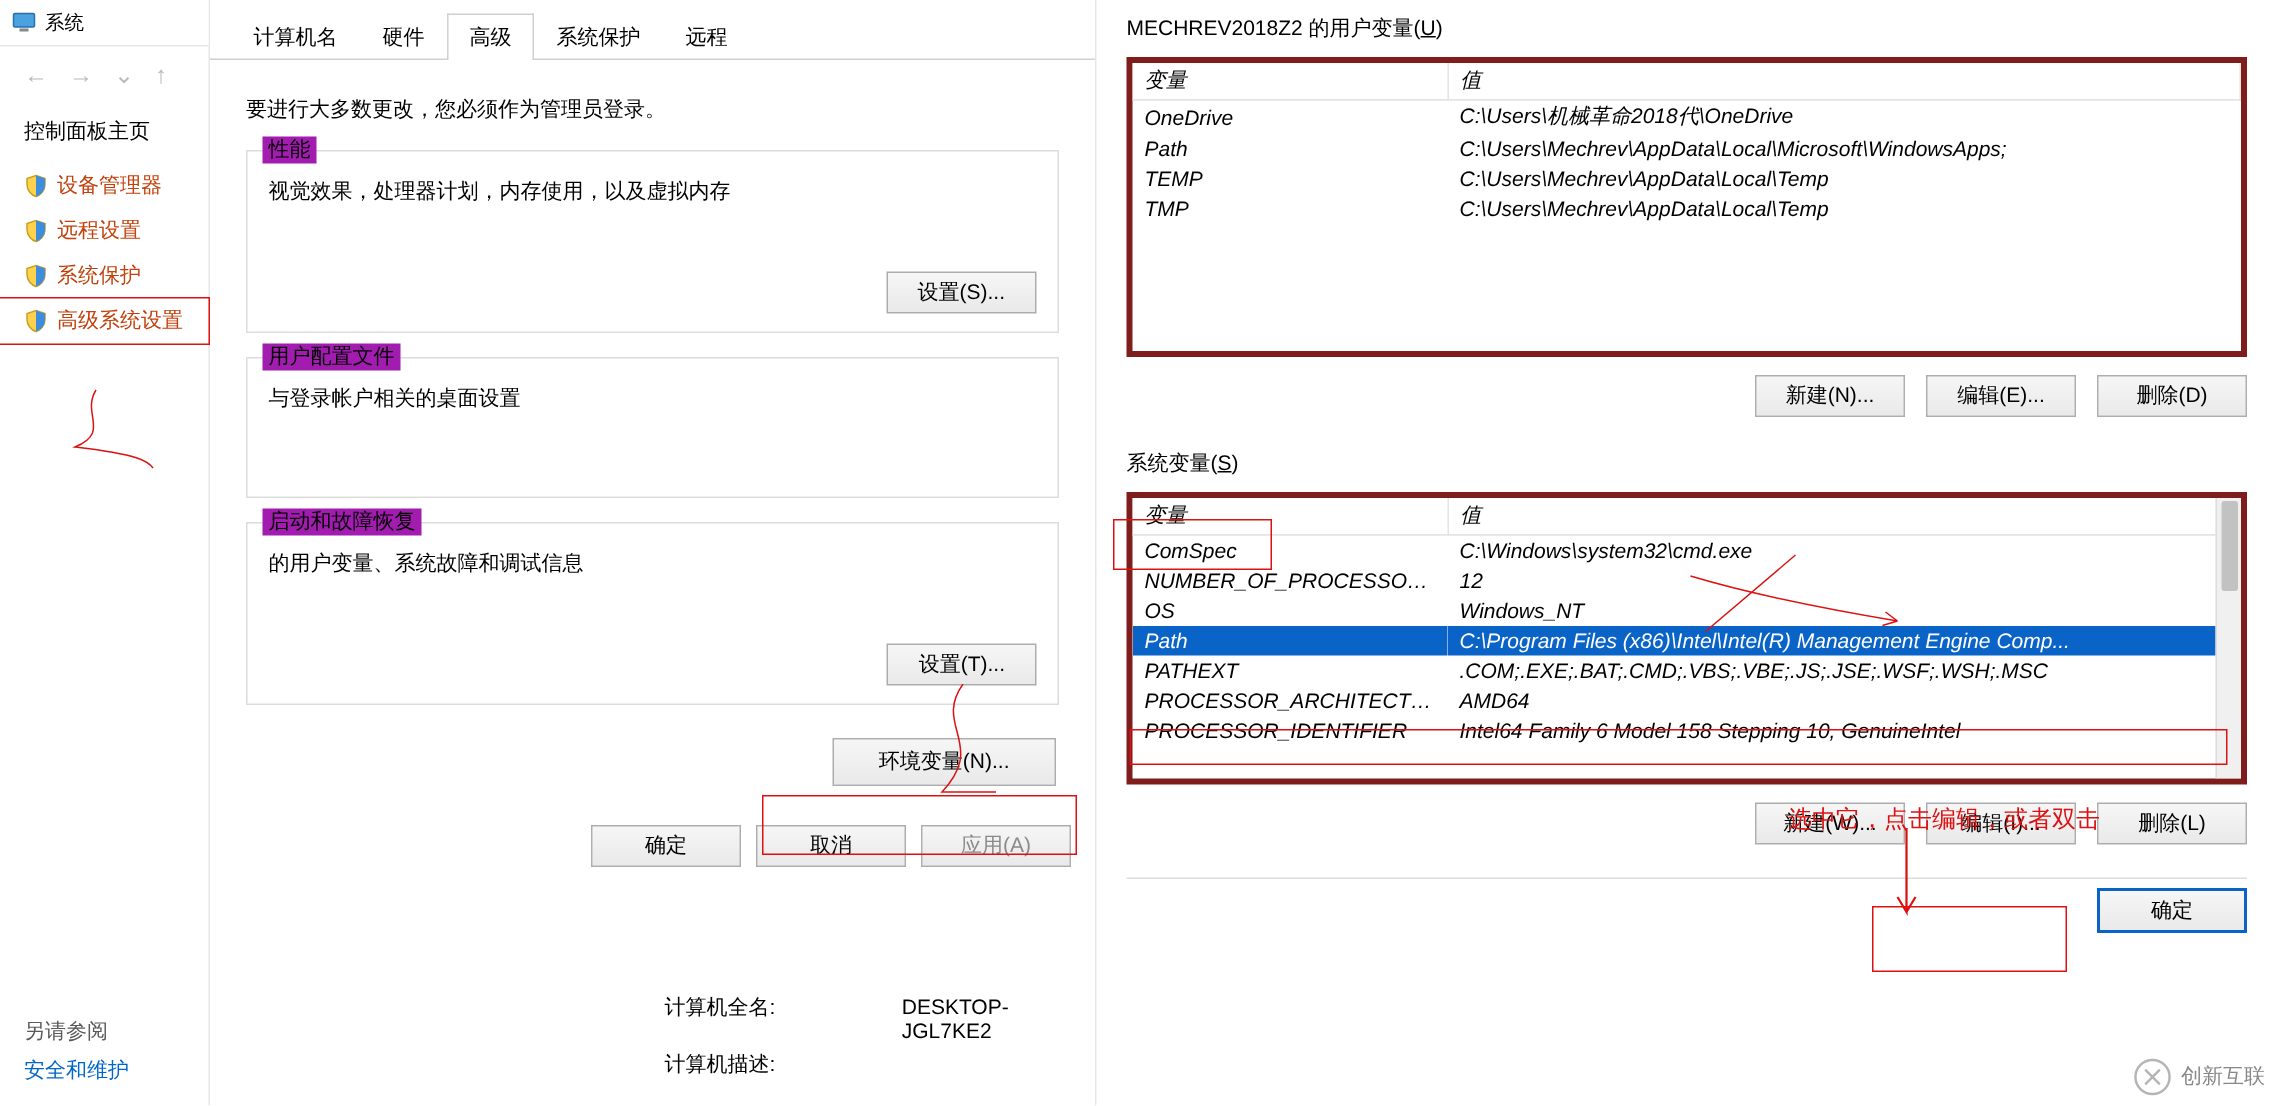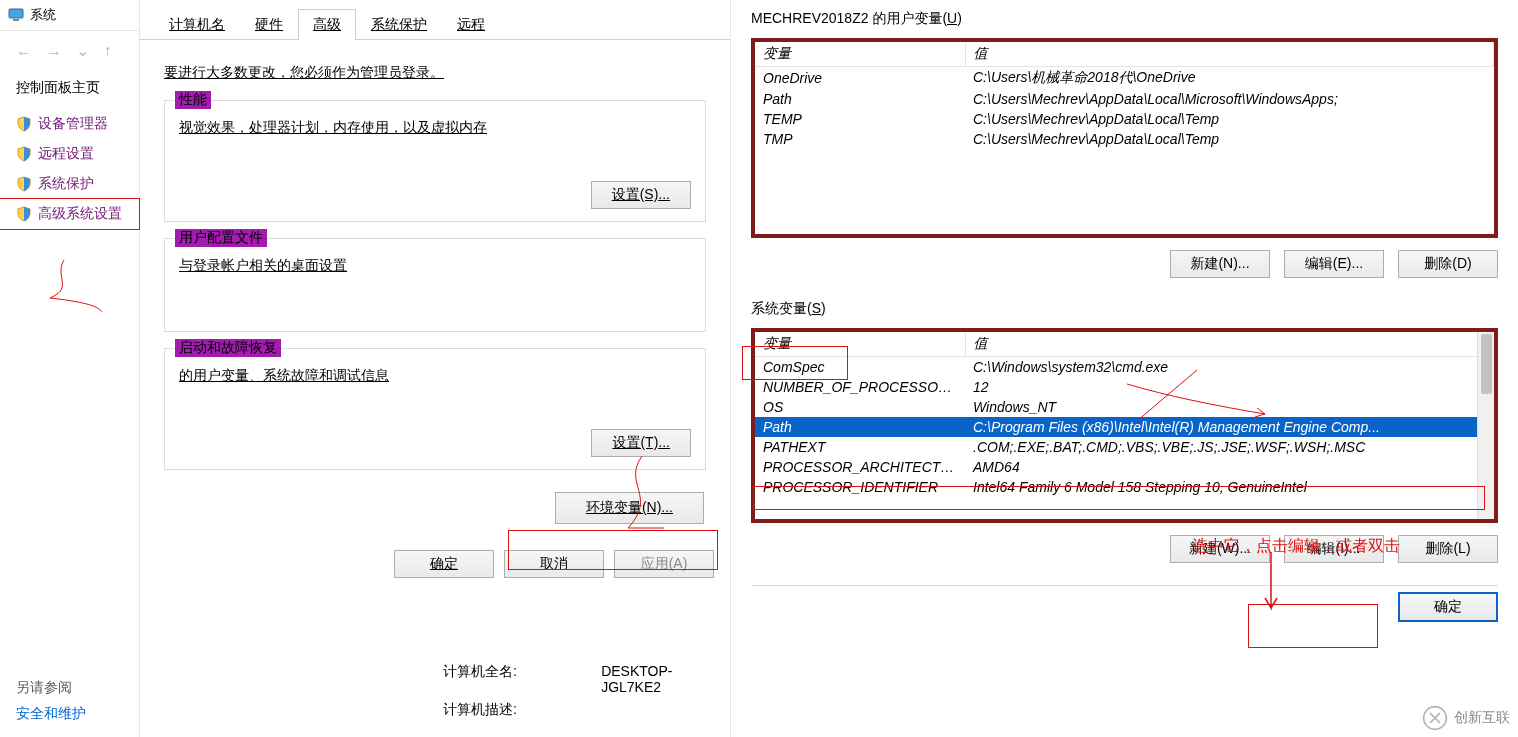--- a/index.html
+++ b/index.html
@@ -34,39 +34,38 @@
     display:flex; gap:14px;
     padding:12px 16px 8px;
     color:#bababa;
     font-size:16px;
   }
   .leftcol .navbar span { line-height:1; }
   .leftcol .section-hdr { padding: 12px 16px 6px; font-size:14px; color:#000; }
   .leftcol .links { padding: 6px 0; }
   .leftcol .link {
     display:flex; align-items:center; gap:6px;
-    padding:6px 16px; color:#701a75; font-size:14px;
+    padding:6px 16px; color:#c2410c; font-size:14px;
     cursor:default;
   }
   .leftcol .link.selected {
     outline:1px solid #d11;
   }
   .leftcol .see-also {
     position:absolute; bottom:14px; left:16px; font-size:14px;
   }
   .leftcol .see-also .hdr { color:#5a5a5a; margin-bottom:8px; }
   .leftcol .see-also a { color:#0066cc; text-decoration:none; }
   .shield { width:16px; height:16px; display:inline-block; }
 
   
   .midcol {
     width: 590px;
     padding: 0;
     position:relative;
-    text-decoration:underline;
   }
   .tabstrip {
     display:flex;
     border-bottom:1px solid #d0d0d0;
     padding-left: 14px;
     padding-top: 8px;
   }
   .tab {
     padding: 6px 14px 6px;
     font-size:14px;

